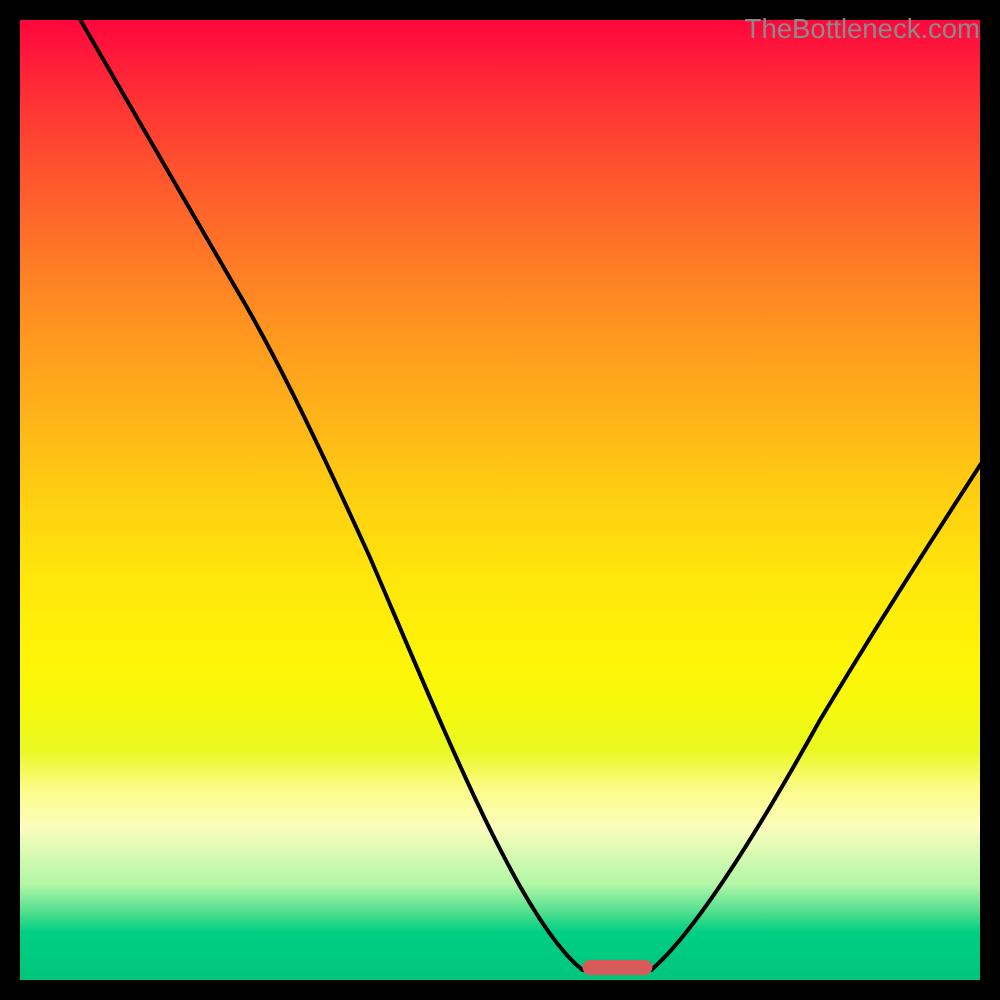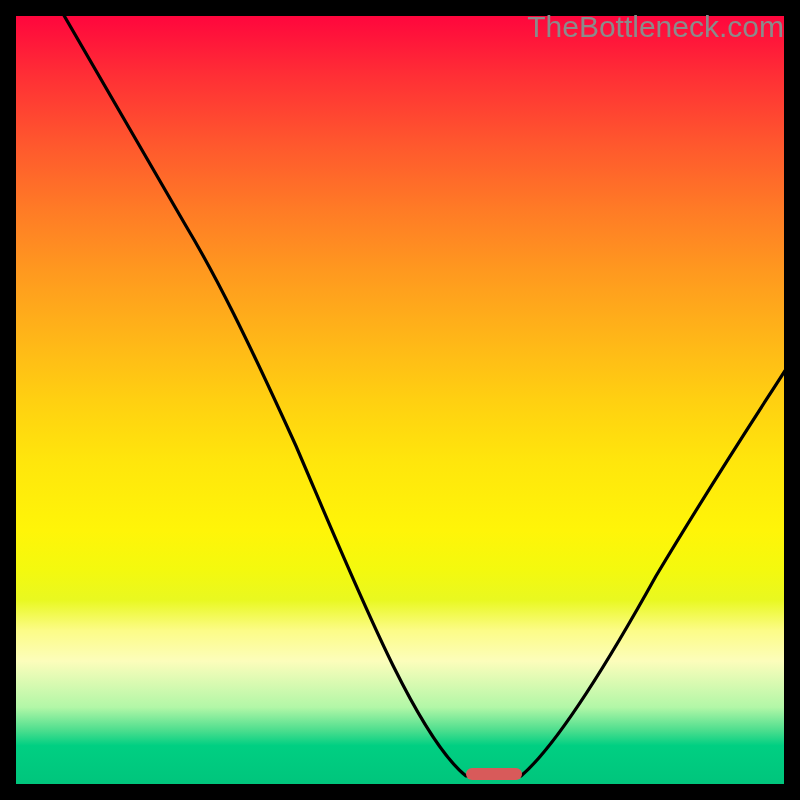--- a/index.html
+++ b/index.html
@@ -56,21 +56,21 @@
     position: absolute;
     height: 12px;
     border-radius: 6px;
     background: #d85a5a;
   }
   .watermark {
     position: absolute;
     top: 10px;
     right: 16px;
     font-family: Arial, Helvetica, sans-serif;
-    font-size: 30px;
+    font-size: 22px;
     font-weight: 400;
     color: #8b8b8b;
     letter-spacing: 0;
     text-align: center;
   }
 </style>
 </head>
 <body>
 
 <div class="chart-area">

